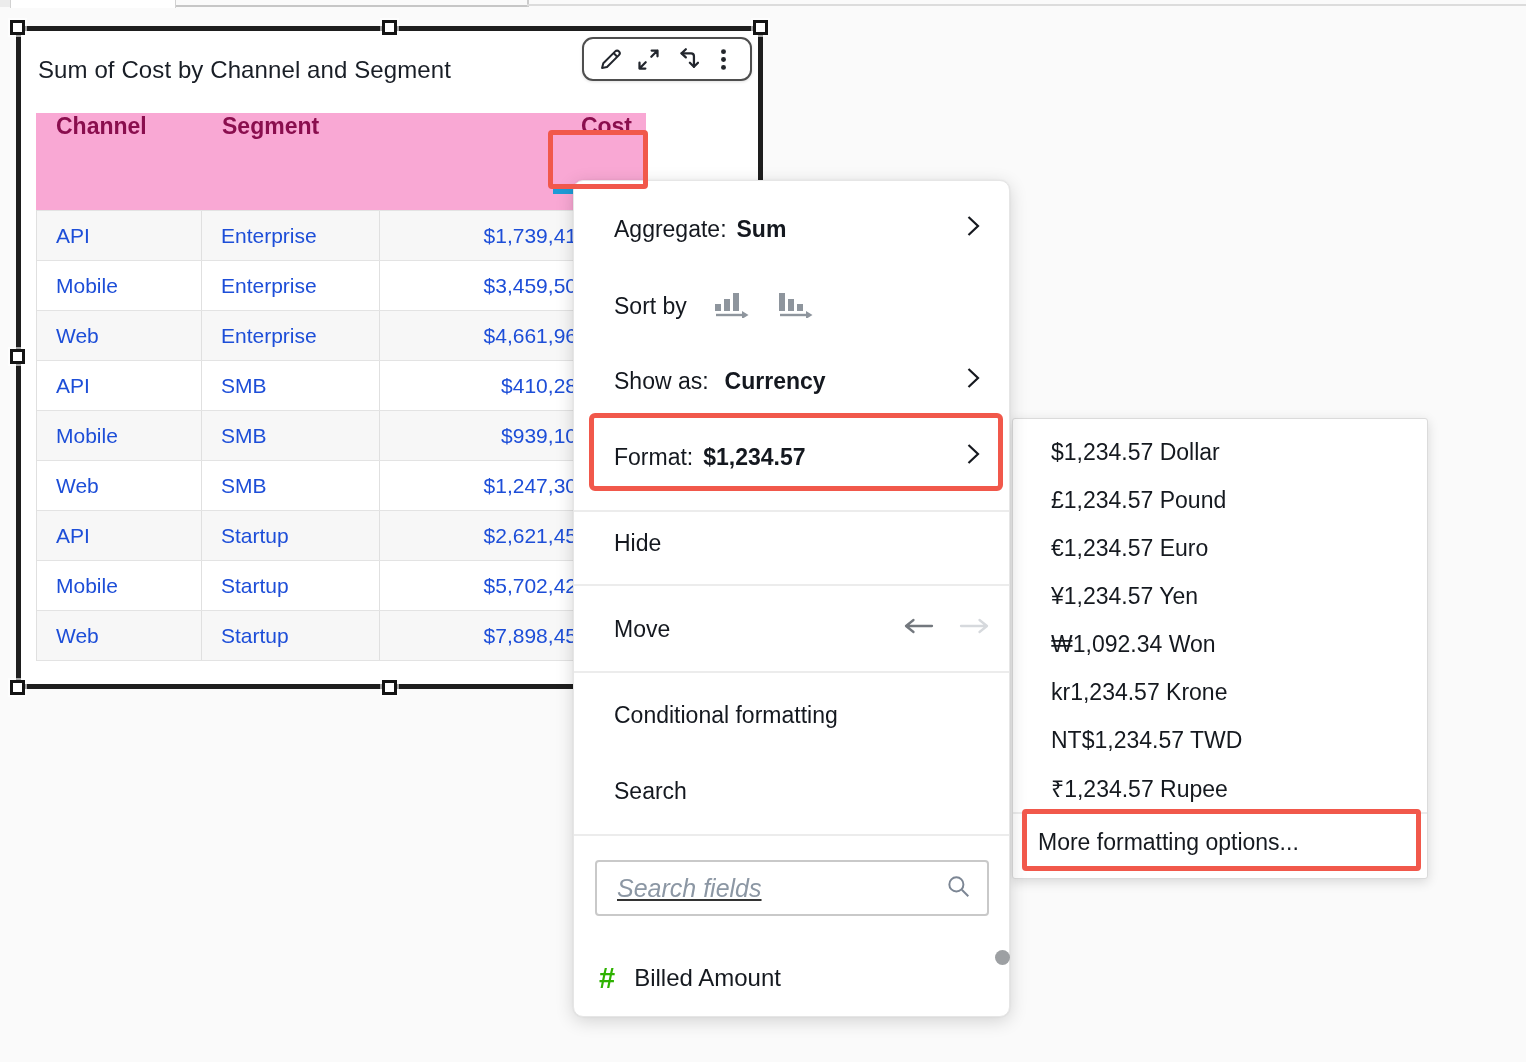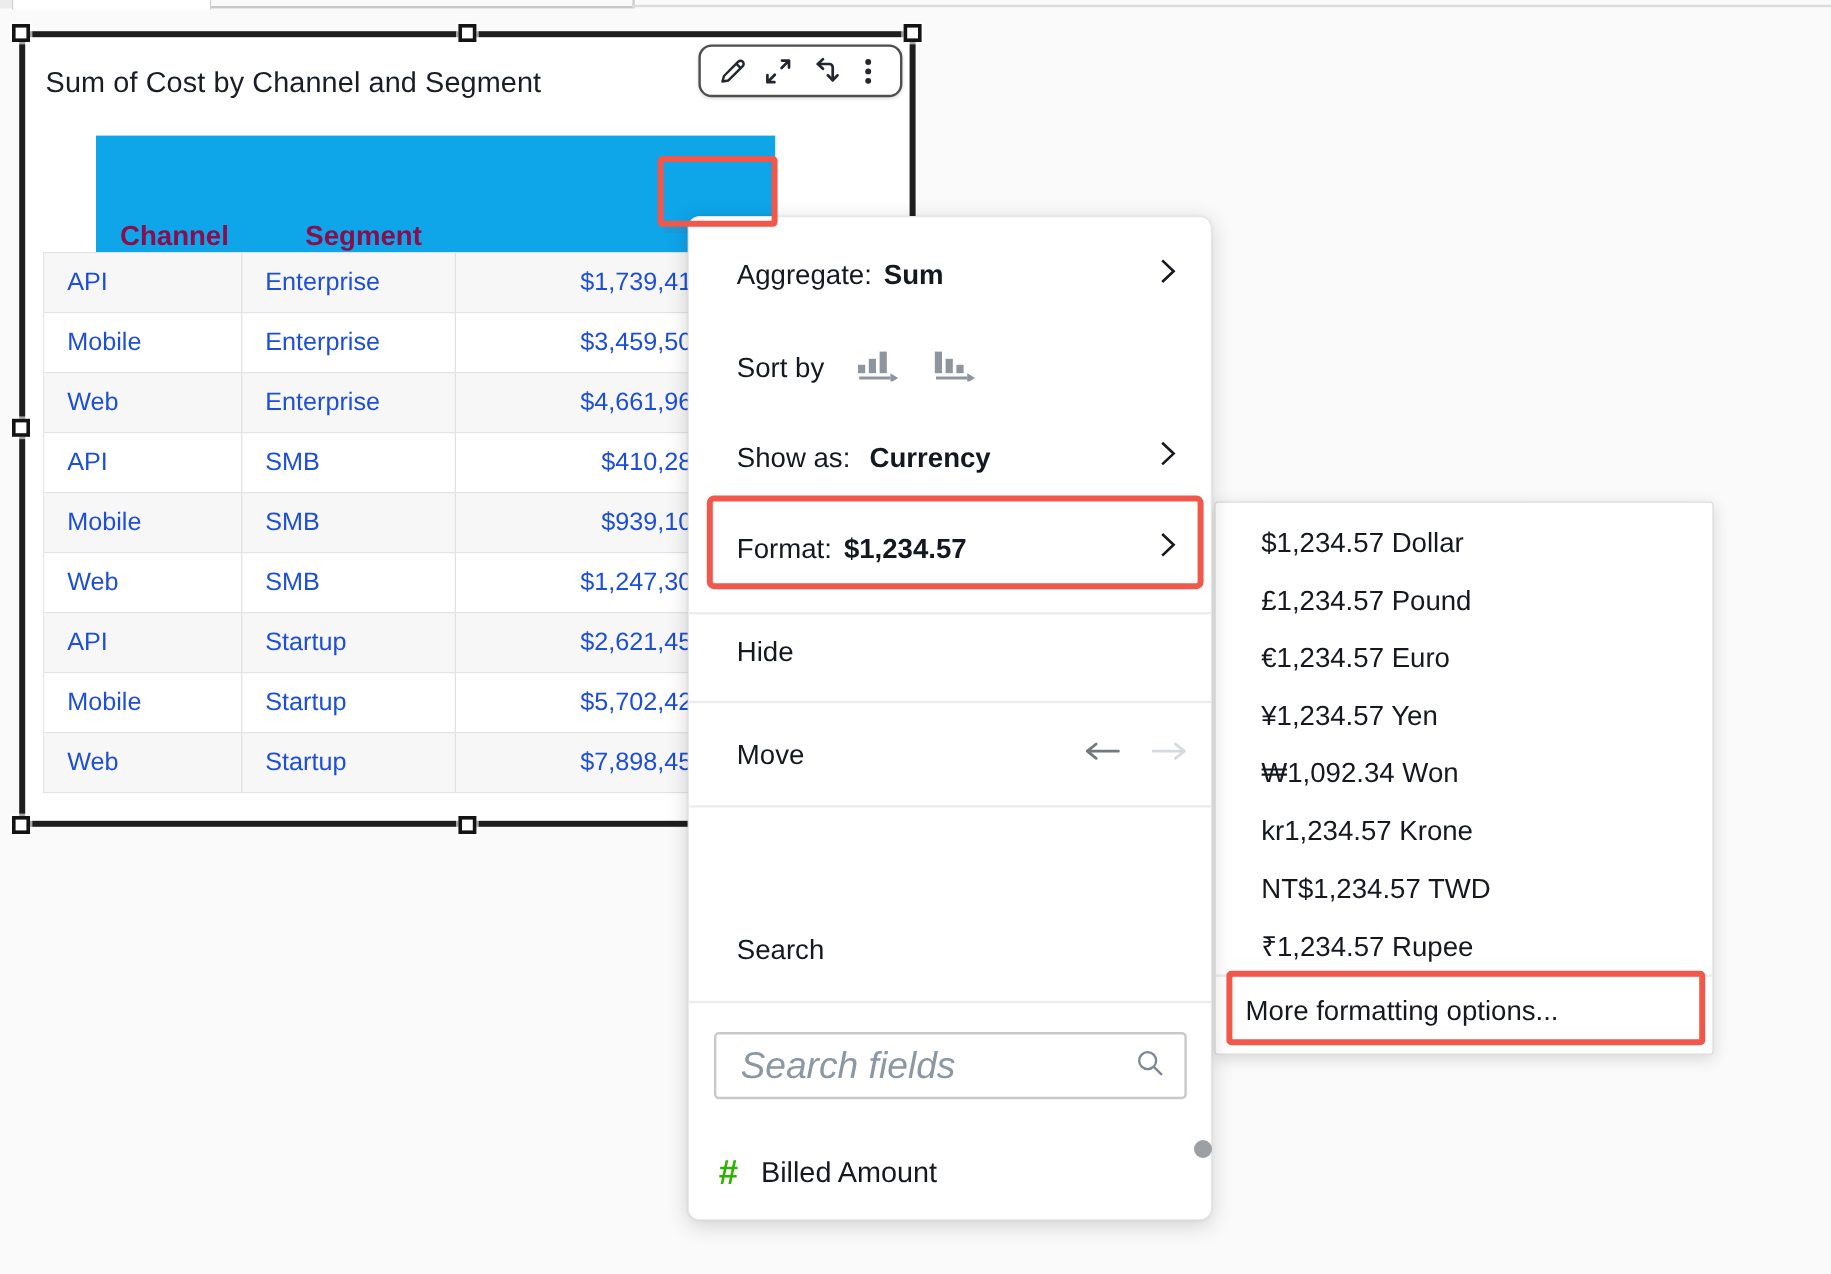--- a/index.html
+++ b/index.html
@@ -22,21 +22,21 @@
   .widget-title { position:absolute; left:17px; top:25px; font-size:24px; font-weight:500;
                   color:#191e26; letter-spacing:.1px; }
   .vis-toolbar { position:absolute; left:561px; top:6px; width:170px; height:44px;
                  background:#fff; border:2px solid #4e4e4e; border-radius:11px;
                  display:flex; align-items:center; justify-content:space-around; padding:0 8px;
                  box-shadow:0 1px 3px rgba(0,0,0,.12); }
   .tb-btn { width:28px; height:28px; display:flex; align-items:center; justify-content:center; cursor:pointer; }
 
   
   .pivot { position:absolute; left:15px; top:82px; width:610px; }
-  .p-head { display:flex; height:97px; background:#0ea5e9; align-items:flex-end;margin-left:44px; }
+  .p-head { display:flex; height:97px; background:#f9a8d4; align-items:flex-start; }
   .p-head .hc { font-size:23px; font-weight:700; color:#8a0e4e; }
   .hc.c1 { width:166px; padding-left:20px; }
   .hc.c2 { width:178px; padding-left:20px; }
   .hc.c3 { width:266px; text-align:right; padding-right:14px; }
   .p-row { display:flex; height:50px; border-top:1px solid #e3e3e3; background:#fff; }
   .p-row:nth-child(odd) { background:#f7f7f7; }
   .p-rows { border-left:1px solid #e0e0e0; border-right:1px solid #e0e0e0; border-bottom:1px solid #e3e3e3; }
   .p-row .bc { font-size:21px; color:#1d4ed8; display:flex; align-items:center; }
   .bc.c1 { width:165px; padding-left:19px; border-right:1px solid #e0e0e0; }
   .bc.c2 { width:178px; padding-left:19px; border-right:1px solid #e0e0e0; }
@@ -55,21 +55,21 @@
             padding-left:40px; font-size:23px; color:#14181f; cursor:pointer; }
   .m-item .bold { font-weight:700; margin-left:10px; }
   .m-chevron { position:absolute; right:28px; top:50%; transform:translateY(-50%); }
   .m-sep { position:absolute; left:0; width:100%; height:2px; background:#ececec; }
   .sort-icon { margin-left:26px; cursor:pointer; }
   .mv-arrow { position:absolute; top:50%; transform:translateY(-50%); }
   .mv-left { left:327px; } .mv-right { left:384px; }
   .m-search { position:absolute; left:21px; top:679px; width:394px; height:56px;
               border:2px solid #c9c9c9; border-radius:4px; background:#fff; }
   .m-search input { position:absolute; inset:0; border:none; outline:none; background:transparent;
-                    font-family:"Liberation Sans", sans-serif; font-size:31px; padding:0 52px 0 20px; color:#333; }
+                    font-family:"Liberation Sans", sans-serif; font-size:25px; padding:0 52px 0 20px; color:#333;text-decoration:underline; }
   .m-search input::placeholder { font-style:italic; color:#8c97a4; }
   .m-search .mag { position:absolute; right:16px; top:50%; transform:translateY(-50%); }
   .m-field { position:absolute; left:0; top:773px; width:100%; height:48px; display:flex;
              align-items:center; cursor:pointer; }
   .m-field .hash { margin-left:25px; font-size:29px; font-weight:700; color:#2eb200; line-height:1; }
   .m-field .flabel { margin-left:19px; font-size:24px; color:#15191f; }
   .m-scrolldot { position:absolute; left:421px; top:769px; width:15px; height:15px; border-radius:50%;
                  background:#9da0a3; cursor:pointer; }
 
   
@@ -270,20 +270,23 @@
       </span>
       <span class="mv-arrow mv-right">
         <svg width="34" height="24" viewBox="0 0 34 24" fill="none" stroke="#d6d9dd" stroke-width="2.3" stroke-linecap="round">
           <path d="M3 12 H29 M29 12 l-7.5 -6 M29 12 l-7.5 6"></path>
         </svg>
       </span>
     </div>
 
     <div class="m-sep" style="top:490px;"></div>
 
+    <div class="m-item" style="top:510px;">
+      <span>Conditional formatting</span>
+    </div>
 
     <div class="m-item" style="top:586px;">
       <span>Search</span>
     </div>
 
     <div class="m-sep" style="top:653px;"></div>
 
     <div class="m-search">
       <input type="text" placeholder="Search fields" style="">
       <span class="mag">

